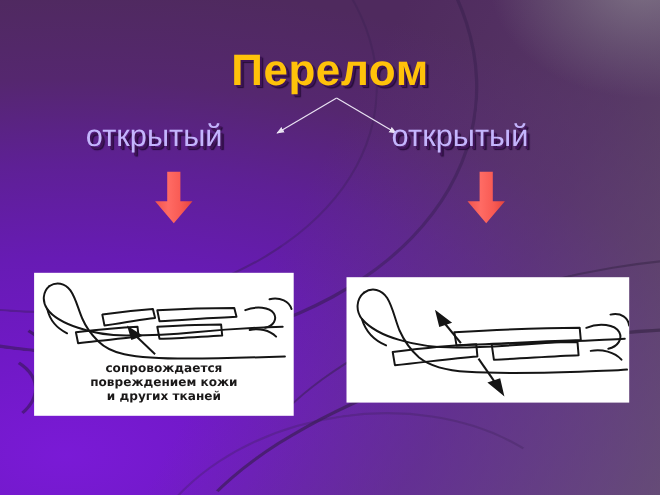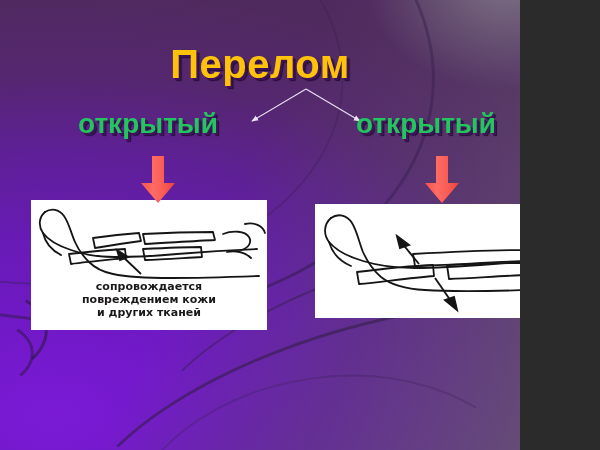--- a/index.html
+++ b/index.html
@@ -2,21 +2,21 @@
 <html lang="ru"><head>
 <meta charset="utf-8">
 <style>
   html, body {
     margin: 0;
     padding: 0;
     background: #2b2b2b;
   }
   #slide {
     position: relative;
-    width: 520px;
+    width: 600px;
     height: 450px;
     overflow: hidden;
     font-family: "Liberation Sans", sans-serif;
     background: #6a1fb0;
   }
 
   
   .bg-base {
     position: absolute;
     inset: 0;
@@ -126,22 +126,22 @@
        2px 2px 0 #3d1357,
        3px 3px 1px rgba(30,8,46,0.85);
     z-index: 6;
   }
 
   
   .label {
     position: absolute;
     top: 108px;
     font-size: 28px;
-    font-weight: bold;
-    color: #22c55e;
+    font-weight: normal;
+    color: #c4b5fd;
     text-shadow:
        2px 2px 0 #401459,
        3px 3px 1px rgba(28,8,44,0.8);
     white-space: nowrap;
     z-index: 6;
   }
   .label-left  { left: 78px; }
   .label-right { left: 356px; }
 
   
@@ -152,20 +152,21 @@
     position: absolute;
     z-index: 6;
   }
 
   
   .panel {
     position: absolute;
     background: #ffffff;
     overflow: hidden;
     z-index: 4;
+    margin-top: 48px;
   }
   .panel-left  { left: 31px;  top: 200px; width: 236px; height: 130px; }
   .panel-right { left: 315px; top: 204px; width: 257px; height: 114px; }
 
   .panel svg { display: block; width: 100%; height: 100%; }
 </style>
 </head>
 <body>
 
 <div id="slide">

